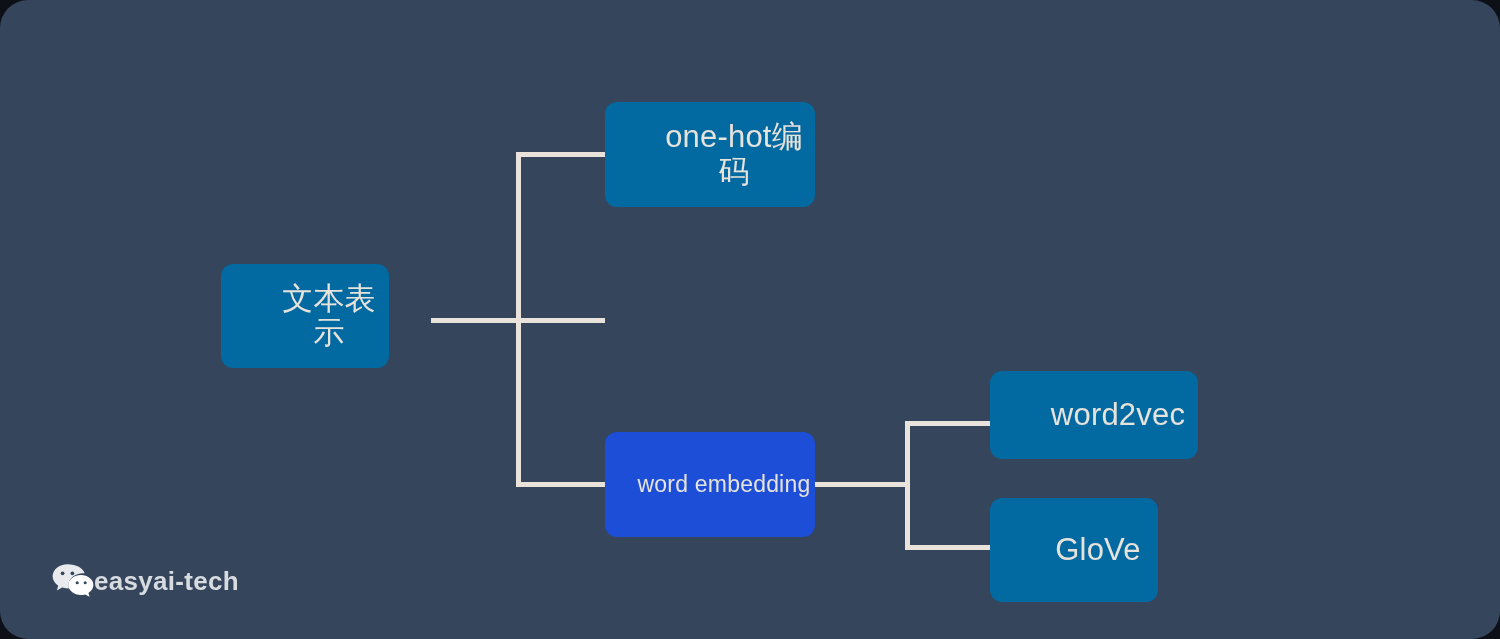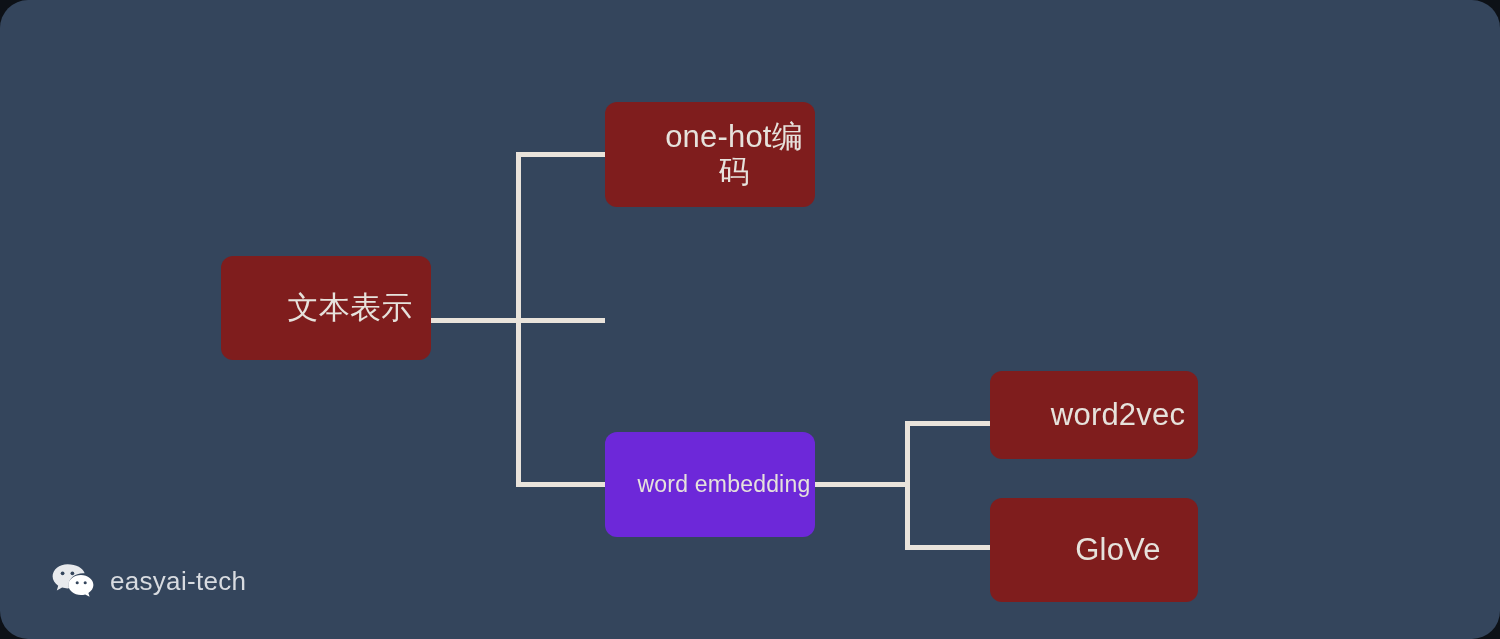--- a/index.html
+++ b/index.html
@@ -37,38 +37,39 @@
     display: flex;
     align-items: center;
     justify-content: center;
     border-radius: 12px;
     color: #E6E2DC;
     box-sizing: border-box;
     text-align: center;
     line-height: 1.1;
     letter-spacing: 0.2px;
   }
-  .node.teal   { background: #7f1d1d; padding-left: 48px; }
-  .node.bright { background: #6d28d9; padding-left: 28px; }
+  .node.teal   { background: #0369a1; padding-left: 48px; }
+  .node.bright { background: #1d4ed8; padding-left: 28px; }
 
-  .n-root   { left: 221px; top: 256px; width: 210px; height: 104px; font-size: 31px; }
+  .n-root   { left: 221px; top: 264px; width: 168px; height: 104px; font-size: 31px; }
   .n-onehot { left: 605px; top: 102px; width: 210px; height: 105px; font-size: 31px; }
   .n-int    { left: 605px; top: 267px; width: 210px; height: 105px; font-size: 31px; }
   .n-we     { left: 605px; top: 432px; width: 210px; height: 105px; font-size: 23px; }
   .n-w2v    { left: 990px; top: 371px; width: 208px; height: 88px; font-size: 31px; }
-  .n-glove  { left: 990px; top: 498px; width: 208px; height: 104px; font-size: 31px; }
+  .n-glove  { left: 990px; top: 498px; width: 168px; height: 104px; font-size: 31px; }
 
   
   #brand {
     position: absolute;
     left: 52px;
     top: 563px;
     display: flex;
     align-items: center;
-    gap: 16px;
+    gap: 0;
+    font-weight: bold;
   }
   #brand .label {
     color: #D8DBE0;
     font-size: 26px;
     letter-spacing: 0.3px;
   }
   #wechat-icon { display: block; }
 </style>
 </head>
 <body>

